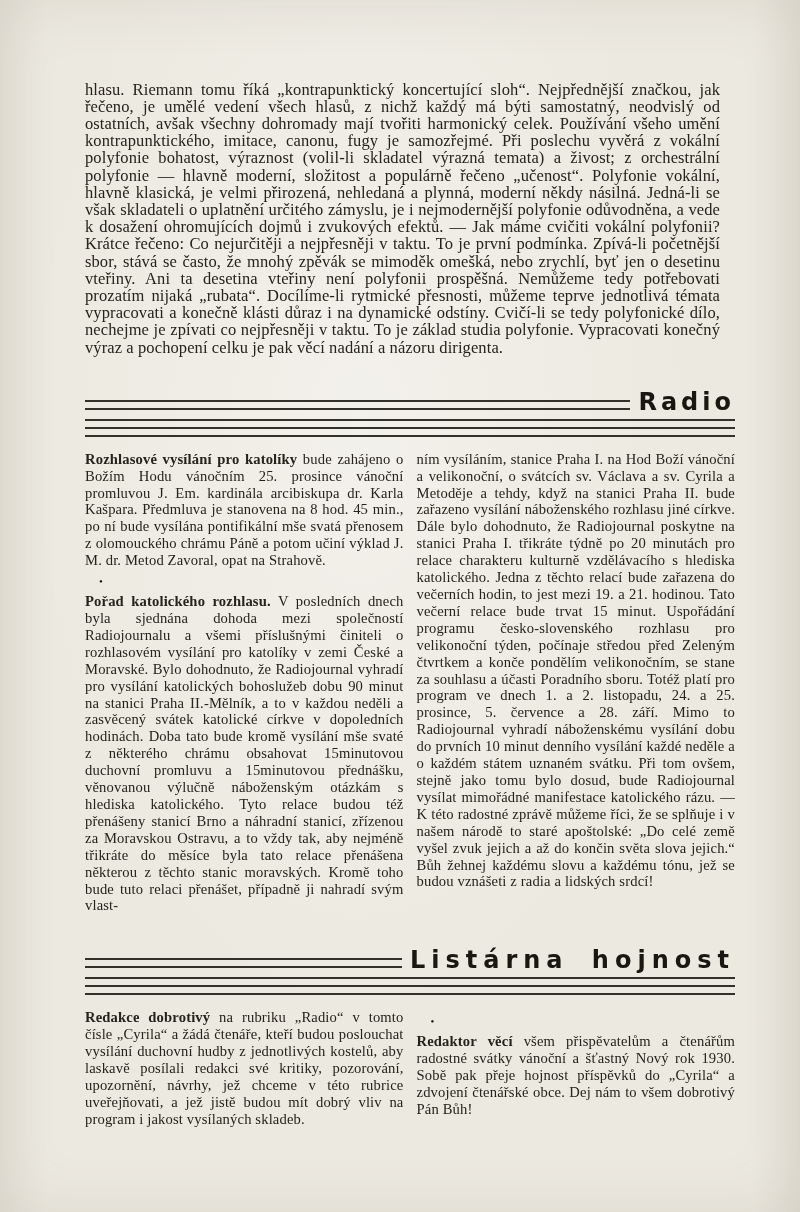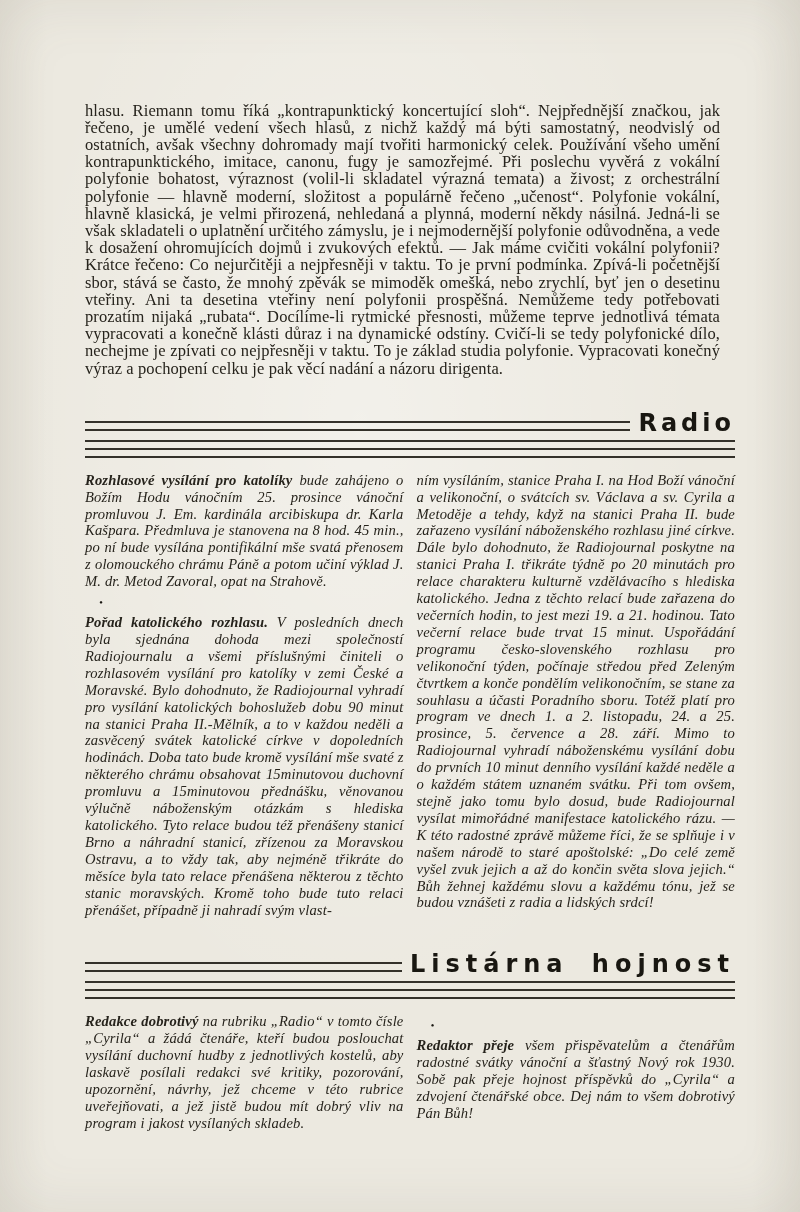--- a/index.html
+++ b/index.html
@@ -10,21 +10,21 @@
     color:#26231c;
     overflow:hidden;
   }
   .page{
     width:800px;height:1212px;
     background:#ece9e0;
     background-image:radial-gradient(ellipse at 45% 35%, rgba(255,255,255,.35) 0%, rgba(255,255,255,0) 55%),
                      linear-gradient(90deg, rgba(120,110,90,.06) 0%, rgba(120,110,90,0) 6%, rgba(120,110,90,0) 94%, rgba(120,110,90,.08) 100%);
     box-shadow:inset 0 0 60px rgba(110,100,80,.12);
     box-sizing:border-box;
-    padding:85px 65px 0 85px;
+    padding:64px 65px 0 85px;
   }
   .intro{
     padding-right:15px;
     font-size:16.5px;
     line-height:17.2px;
     text-align:justify;
     letter-spacing:.1px;
   }
   
   .rule-header{margin-top:34px;}
@@ -38,21 +38,21 @@
     line-height:1;
     padding-left:8px;
     white-space:nowrap;
     color:#191711;
     text-align:right;
   }
   .rh-title.radio{letter-spacing:4px;}
   .rh-title.listarna{letter-spacing:6px;word-spacing:9px;}
   .rh-bottom{display:flex;flex-direction:column;gap:6px;margin-top:5px;}
   
-  .cols{display:flex;gap:13px;margin-top:14px;font-style:italic;}
+  .cols{display:flex;gap:13px;margin-top:14px;}
   .col{flex:1 1 0;min-width:0;}
   .col p{
     margin:0;
     font-size:14.6px;
     line-height:16.9px;
     text-align:justify;
     letter-spacing:.15px;
   }
   .lead{font-weight:bold;}
   .bullet{
@@ -119,19 +119,19 @@
         <div class="rline"></div>
       </div>
     </div>
 
     <div class="cols">
       <div class="col">
         <p><span class="lead">Redakce dobrotivý</span> <span>na rubriku „Radio“ v tomto čísle „Cyrila“ a žádá čtenáře, kteří budou poslouchat vysílání duchovní hudby z jednotlivých kostelů, aby laskavě posílali redakci své kritiky, pozorování, upozornění, návrhy, jež chceme v této rubrice uveřejňovati, a jež jistě budou mít dobrý vliv na program i jakost vysílaných skladeb.</span></p>
       </div>
       <div class="col">
         <span class="bullet">•</span>
-        <p><span class="lead">Redaktor přeje</span> <span>všem přispěvatelům a čtenářům radostné svátky vánoční a šťastný Nový rok 1930. Sobě pak přeje hojnost příspěvků do „Cyrila“ a zdvojení čtenářské obce. Dej nám to všem dobrotivý Pán Bůh!</span></p>
+        <p><span class="lead">Redaktor věcí</span> <span>všem přispěvatelům a čtenářům radostné svátky vánoční a šťastný Nový rok 1930. Sobě pak přeje hojnost příspěvků do „Cyrila“ a zdvojení čtenářské obce. Dej nám to všem dobrotivý Pán Bůh!</span></p>
       </div>
     </div>
   </div>
 
 
 </div>
 
 </body></html>

